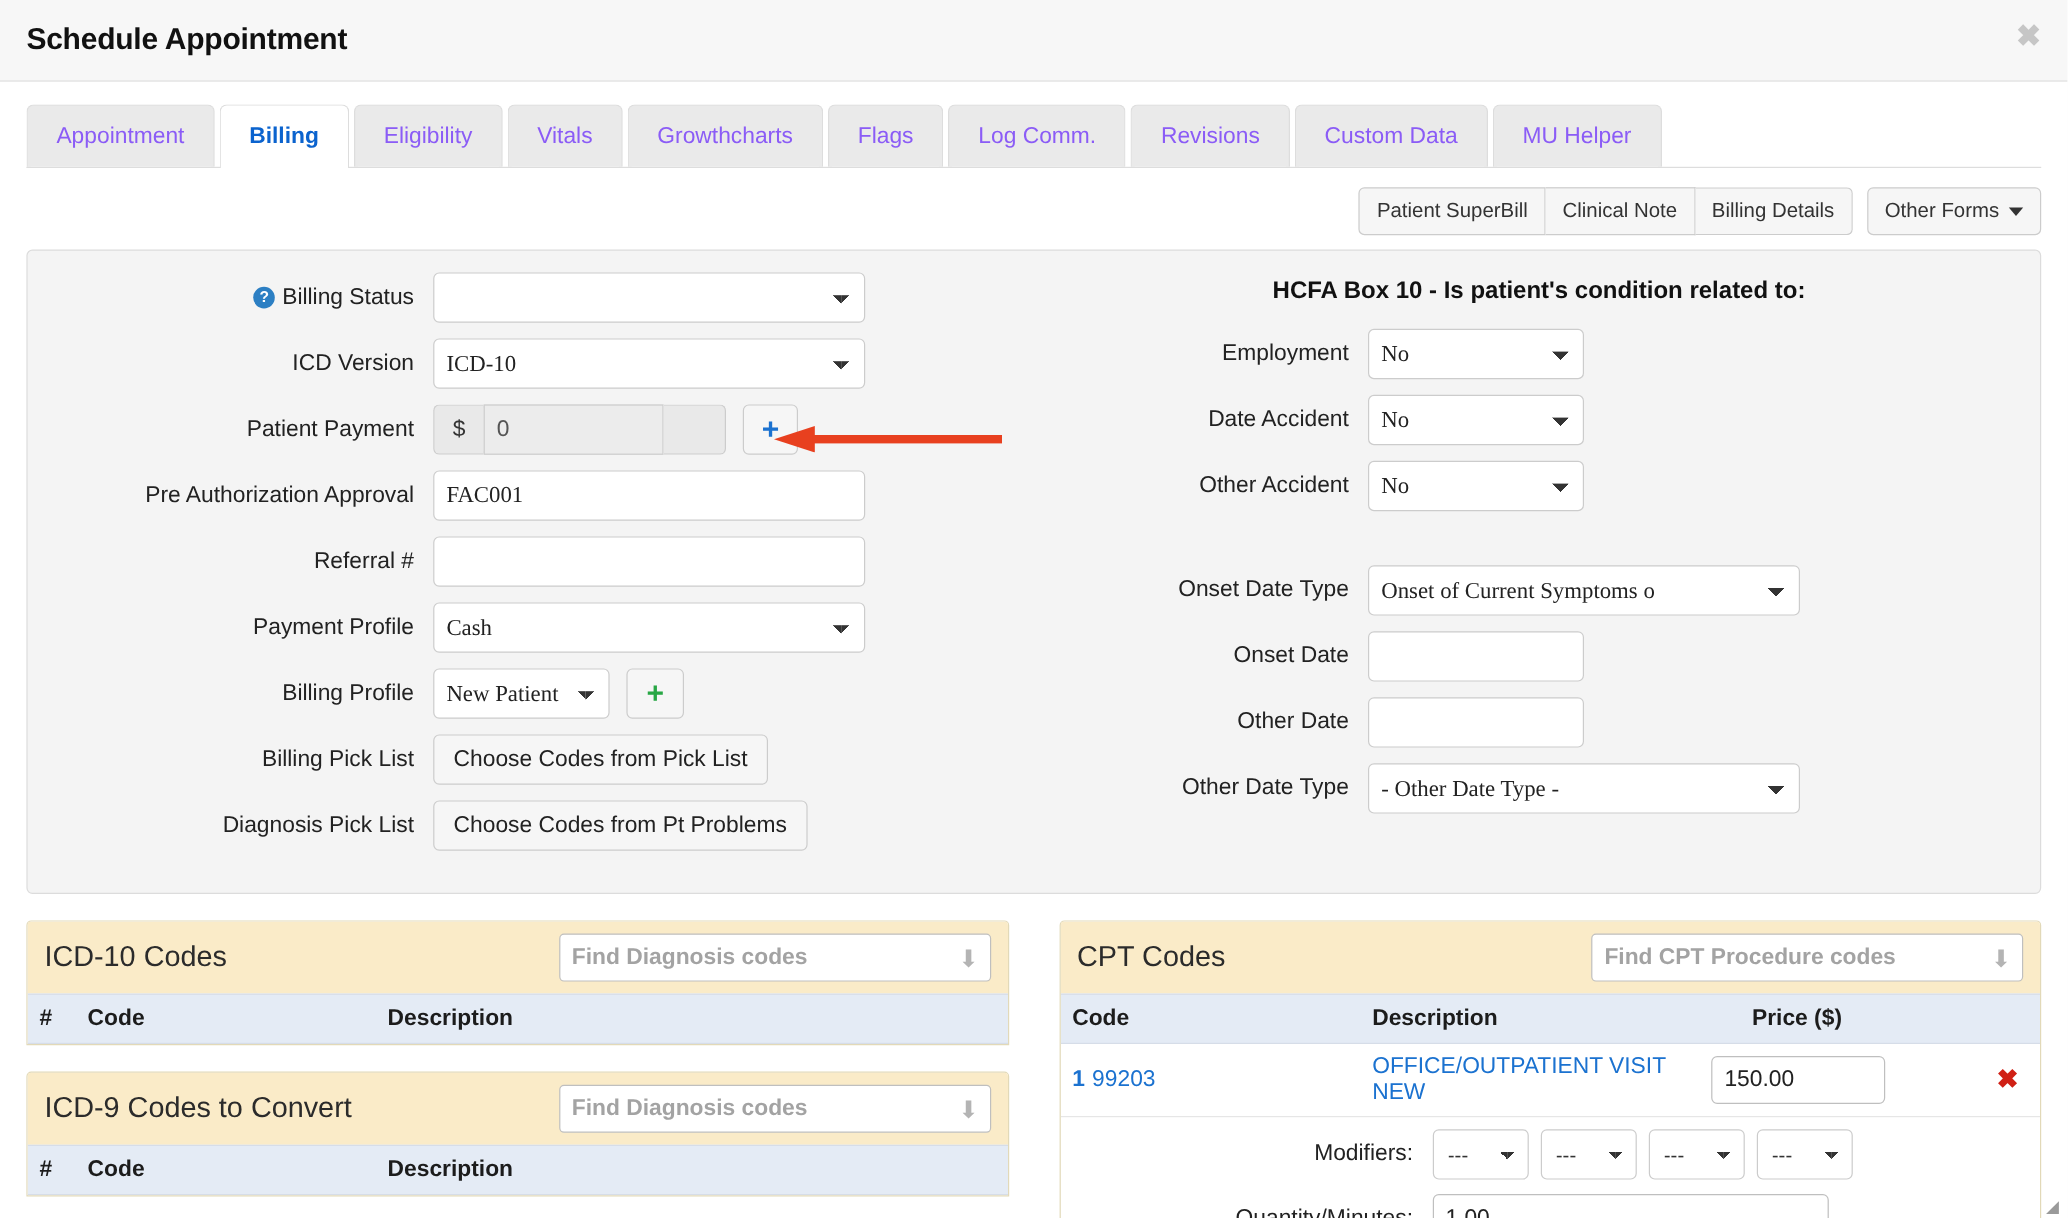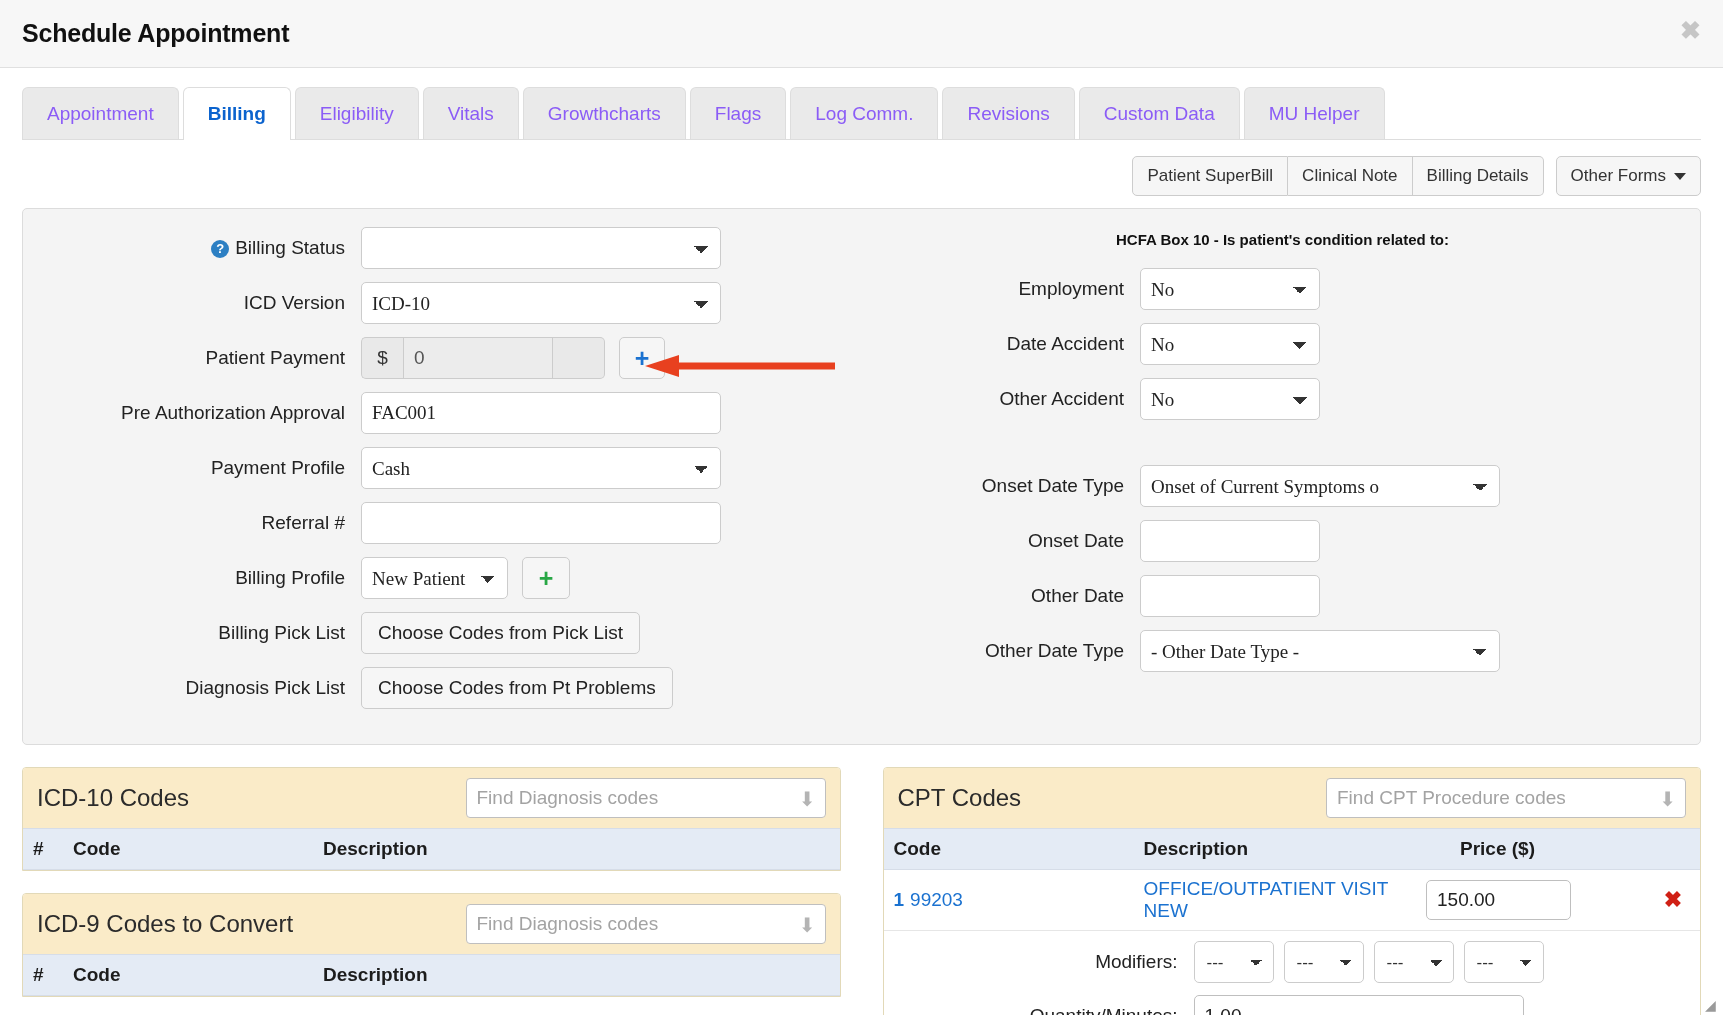--- a/index.html
+++ b/index.html
@@ -235,21 +235,21 @@
     font-size: 19px;
     color: #222;
     background: #f6f6f6;
     border: 1px solid #cccccc;
     border-radius: 5px;
     padding: 9px 16px;
     cursor: pointer;
   }
 
   .hcfa-title {
-    font-size: 15px;
+    font-size: 20px;
     font-weight: bold;
     color: #111;
     text-align: center;
     margin: 4px 0 20px 0;
     padding-right: 30px;
   }
   .spacer-row { height: 32px; }
 
   
   .red-arrow {
@@ -294,20 +294,21 @@
     width: 100%;
     height: 40px;
     font-family: inherit;
     font-size: 19px;
     color: #333;
     background: #ffffff;
     border: 1px solid #bfbfbf;
     border-radius: 4px;
     padding: 0 38px 0 10px;
     outline: none;
+    font-weight: bold;
   }
   .search-box input::placeholder { color: #a3a3a3; }
   .dl-arrow {
     position: absolute;
     right: 10px; top: 9px;
     font-size: 20px;
     color: #b4b4b4;
     pointer-events: none;
   }
   .code-thead {
@@ -477,29 +478,29 @@
         </div>
         <button class="plus-btn">+</button>
       </div>
 
       <div class="frow">
         <div class="flabel">Pre Authorization Approval</div>
         <input class="fld w-wide" value="FAC001" style="">
       </div>
 
       <div class="frow">
+        <div class="flabel">Referral #</div>
+        <input class="fld w-wide" value="" style="">
+      </div>
+
+      <div class="frow">
         <div class="flabel">Payment Profile</div>
         <select class="fld w-left">
           <option>Cash</option>
         </select>
-      </div>
-
-      <div class="frow">
-        <div class="flabel">Referral #</div>
-        <input class="fld w-wide" value="" style="">
       </div>
 
       <div class="frow">
         <div class="flabel">Billing Profile</div>
         <select class="fld w-prof">
           <option>New Patient</option>
         </select>
         <button class="plus-btn green">+</button>
       </div>
 

